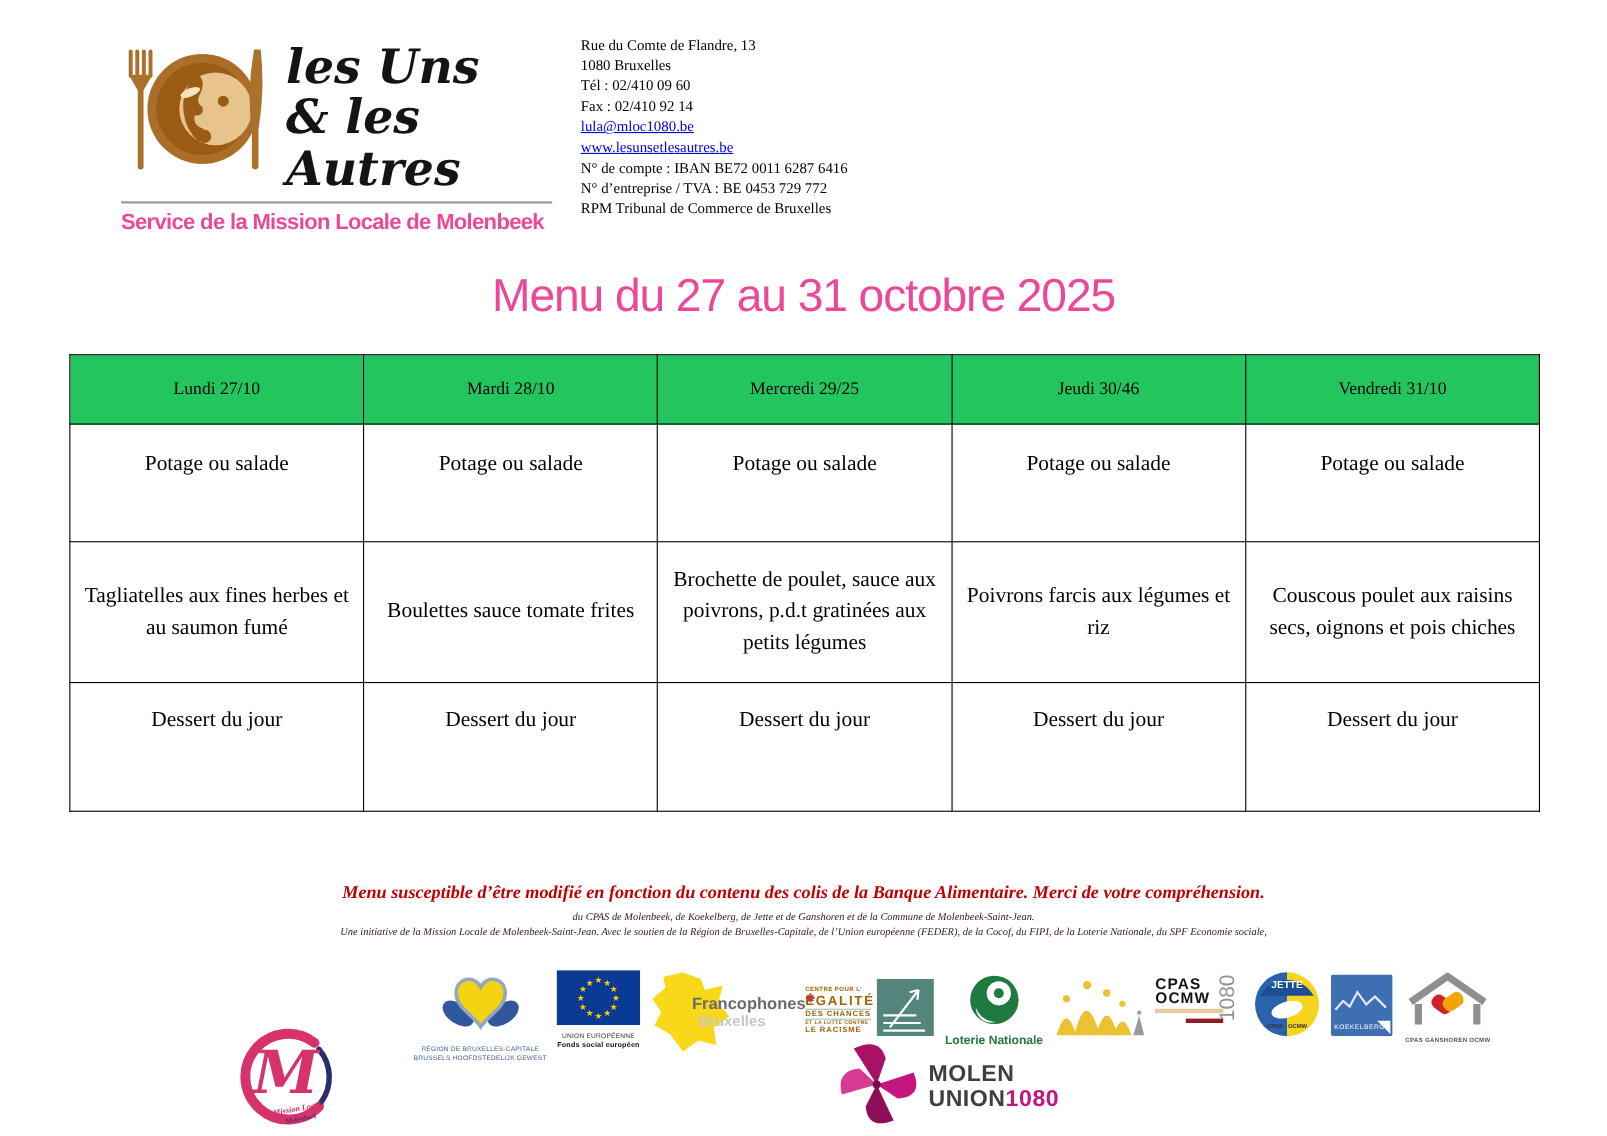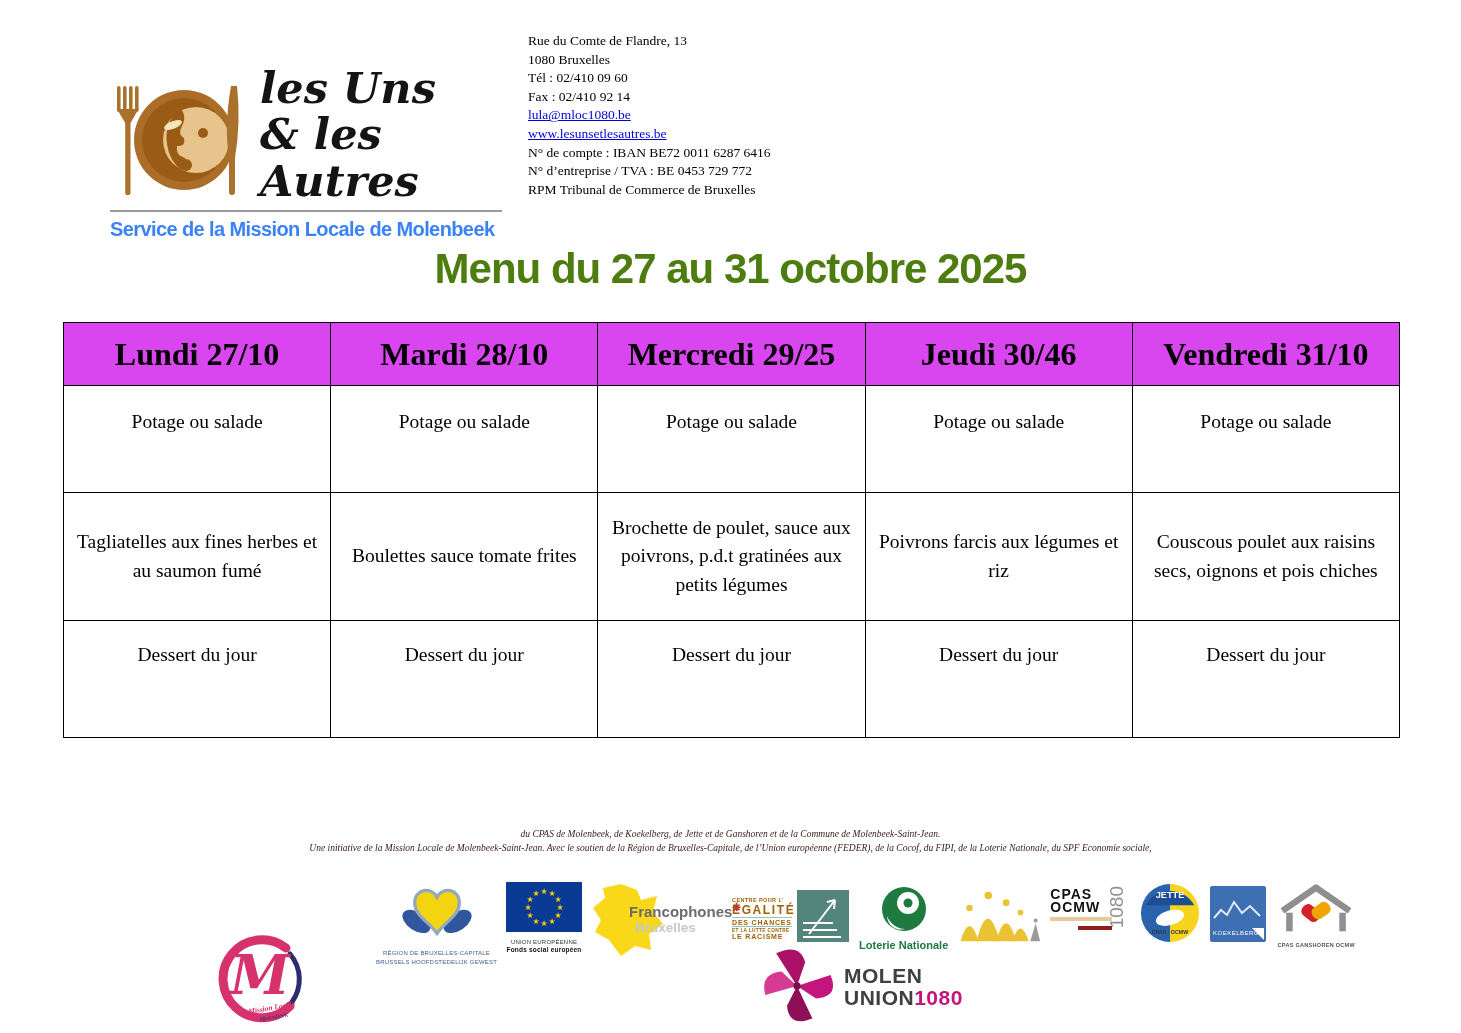--- a/index.html
+++ b/index.html
@@ -4,43 +4,43 @@
 <style>
   * { margin:0; padding:0; box-sizing:border-box; }
   html,body { background:#ffffff; }
   .page {
     position:relative; width:1461px; height:1033px; background:#ffffff;
     font-family:"Liberation Serif", serif; color:#000; overflow:hidden;
   }
 
   
   .brand { position:absolute; left:110px; top:28px; width:410px; }
-  .brand-row { display:flex; align-items:flex-end;margin-top:27px; }
+  .brand-row { display:flex; align-items:center; }
   .brand-text { margin-left:10px; padding-top:10px; font-family:"DejaVu Serif", serif;
                 font-style:italic; font-weight:bold; color:#141414; line-height:1.08; }
   .brand-l1 { font-size:43px; }
   .brand-l2 { font-size:43px; }
   .brand-rule { width:392px; height:2px; background:#9a9a9a; margin-top:6px; }
   .brand-subtitle { margin-top:6px; font-family:"Liberation Sans", sans-serif;
-                    font-weight:bold; font-size:20px; letter-spacing:-0.6px; color:#3b82f6; }
+                    font-weight:bold; font-size:20px; letter-spacing:-0.6px; color:#ec4899; }
 
   
   .contact { position:absolute; left:528px; top:32px; font-size:13.5px; line-height:18.6px; color:#000; }
   .contact .lnk { color:#0000dd; text-decoration:underline; cursor:pointer; }
 
   
   .doc-title { position:absolute; top:245px; left:0; width:100%; text-align:center;
-               font-family:"Liberation Sans", sans-serif; font-weight:700;
-               font-size:42px; letter-spacing:-1px; color:#4d7c0f; }
+               font-family:"Liberation Sans", sans-serif; font-weight:400;
+               font-size:42px; letter-spacing:-1px; color:#ec4899; }
 
   
   .menu-table { position:absolute; left:63px; top:322px; width:1337px;
                 border-collapse:collapse; table-layout:fixed; text-align:center; }
   .menu-table th, .menu-table td { border:1px solid #000; }
-  .menu-table th { background:#d946ef; height:63px; font-size:32px; font-weight:bold; color:#000; }
+  .menu-table th { background:#22c55e; height:63px; font-size:16px; font-weight:normal; color:#000; }
   .row-starter td { height:107px; vertical-align:top; padding-top:25px; font-size:19.5px; }
   .row-main td    { height:128px; vertical-align:middle; font-size:19.5px; padding:0 12px; line-height:1.45; }
   .row-dessert td { height:117px; vertical-align:top; padding-top:23px; font-size:19.5px; }
 
   
   .note-red   { position:absolute; top:801px; left:0; width:100%; text-align:center;
                 color:#c00000; font-weight:bold; font-style:italic; font-size:16.5px; }
   .note-small { position:absolute; top:827px; left:0; width:100%; text-align:center;
                 font-style:italic; font-size:9.5px; line-height:14px; color:#3c2020; }
 
@@ -167,20 +167,21 @@
     <tr class="row-dessert">
       <td>Dessert du jour</td>
       <td>Dessert du jour</td>
       <td>Dessert du jour</td>
       <td>Dessert du jour</td>
       <td>Dessert du jour</td>
     </tr>
   </tbody>
     </table>
 
+  <div class="note-red">Menu susceptible d’être modifié en fonction du contenu des colis de la Banque Alimentaire. Merci de votre compréhension.</div>
   <div class="note-small">
     <div>du CPAS de Molenbeek, de Koekelberg, de Jette et de Ganshoren et de la Commune de Molenbeek-Saint-Jean.</div>
     <div>Une initiative de la Mission Locale de Molenbeek-Saint-Jean. Avec le soutien de la Région de Bruxelles-Capitale, de l’Union européenne (FEDER), de la Cocof, du FIPI, de la Loterie Nationale, du SPF Economie sociale,</div>
   </div>
 
   <div class="partners">
 
     <div class="plogo">
       <span>
         <svg width="80" height="62" viewBox="0 0 86 66">

